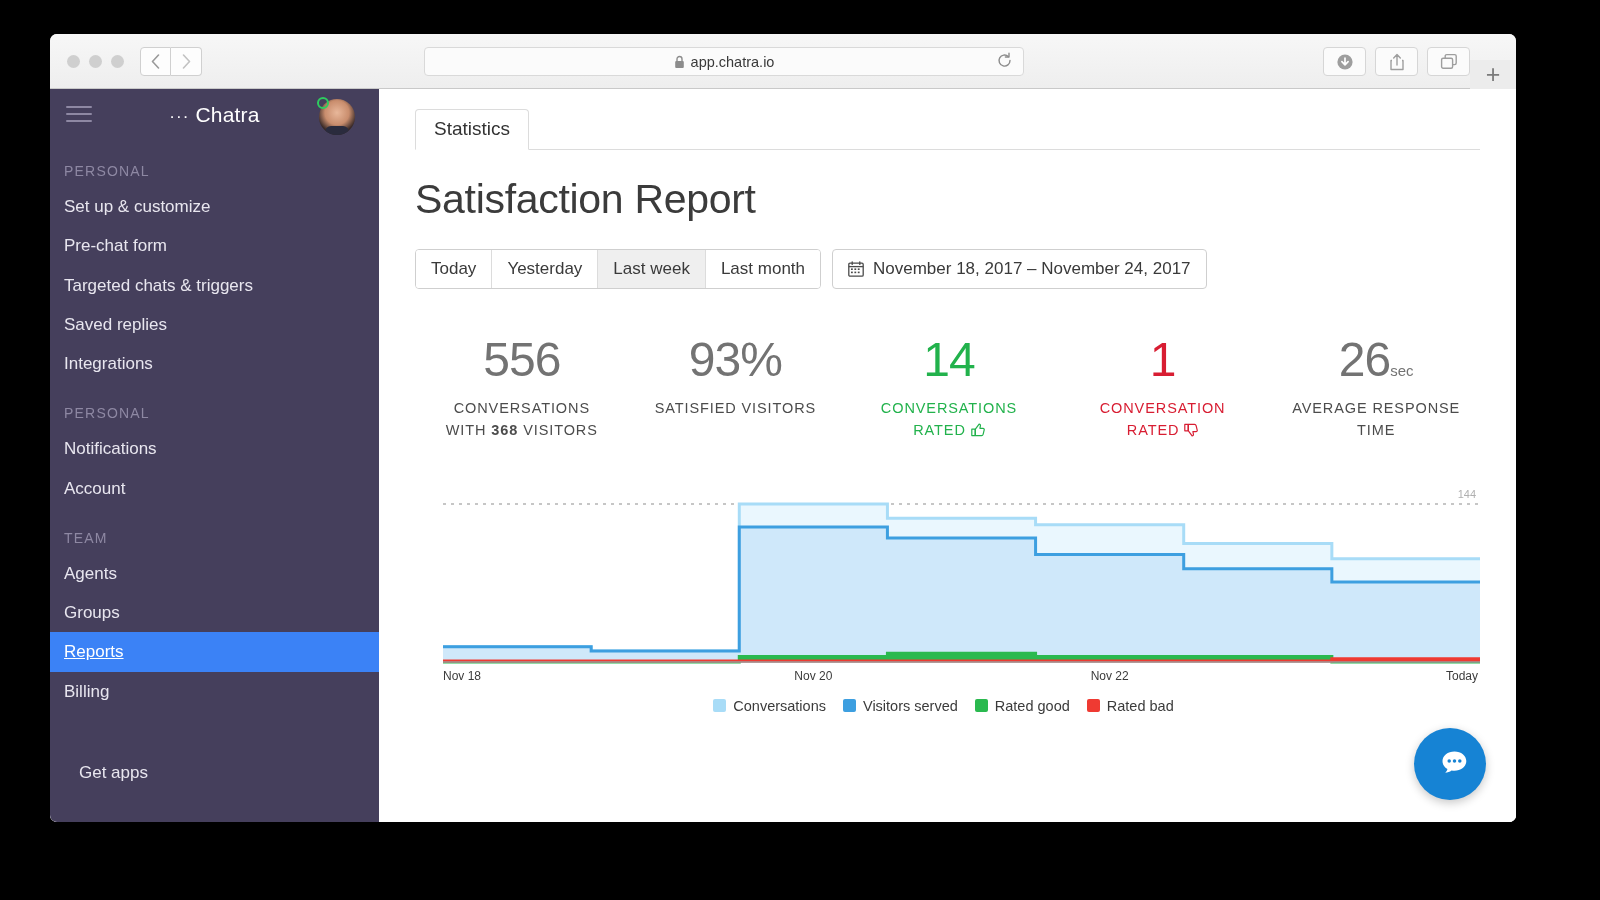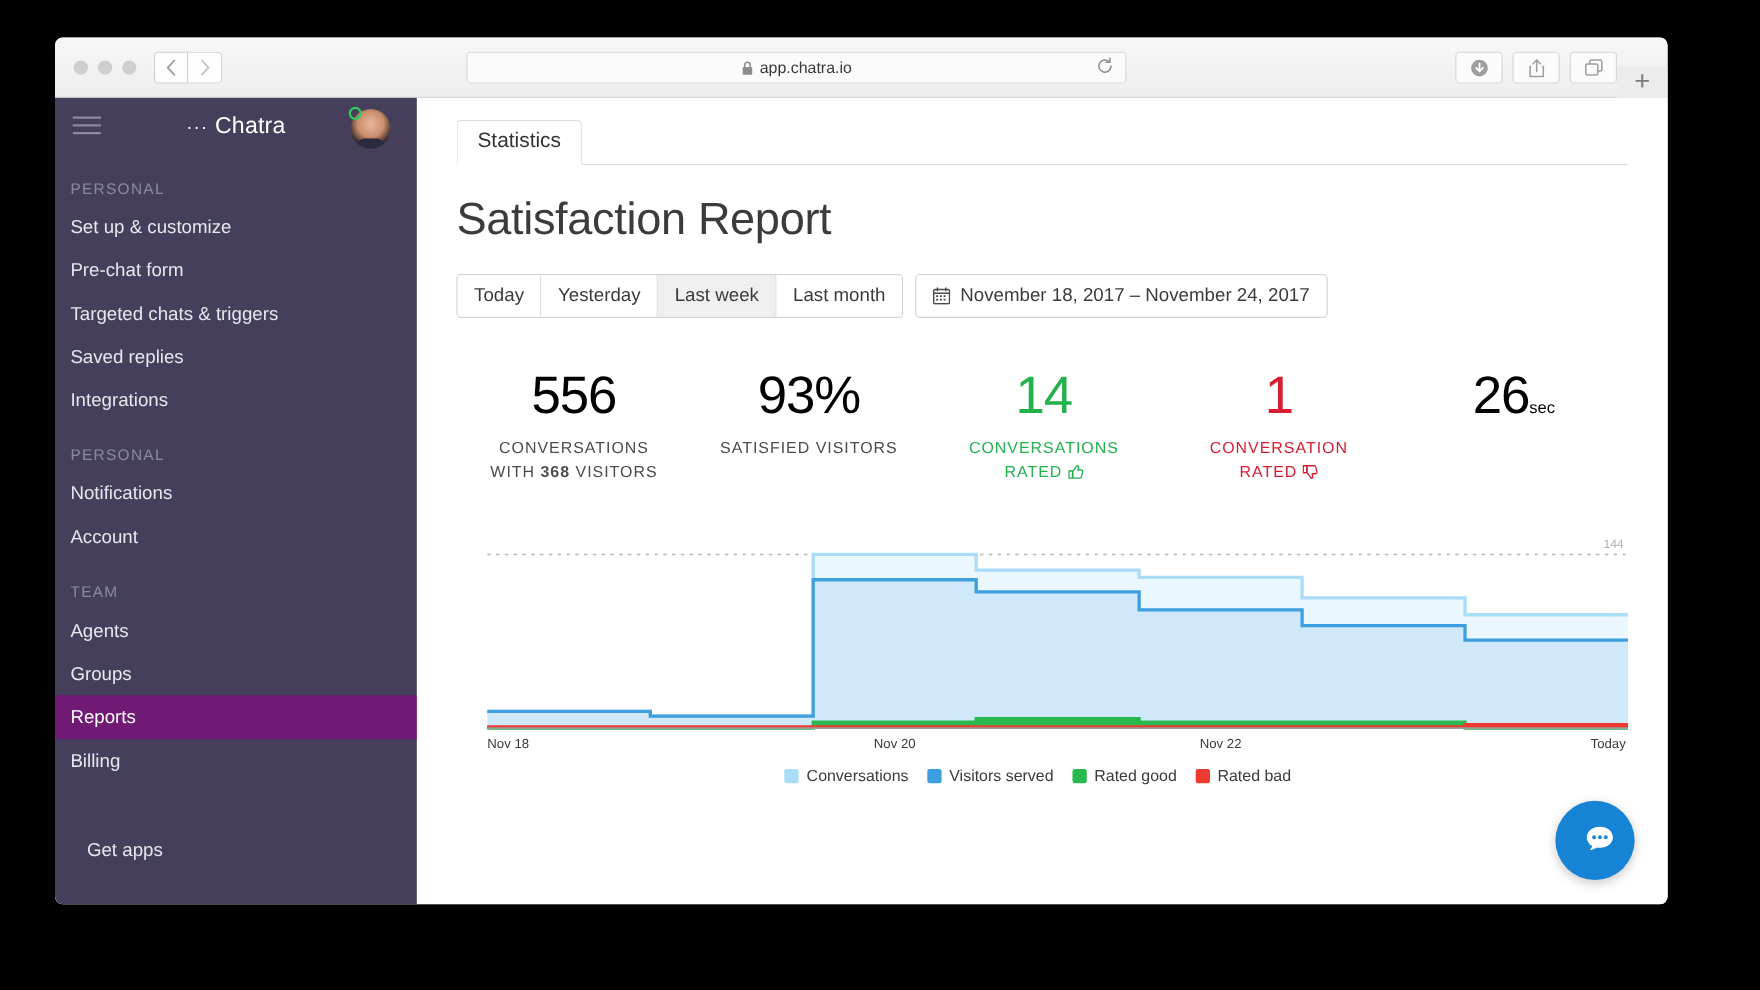--- a/index.html
+++ b/index.html
@@ -181,22 +181,23 @@
     margin-top: 22px;
     margin-bottom: 8px;
   }
   .nav-item {
     font-size: 17px;
     color: #e8e6ef;
     padding: 9px 0 9px 14px;
     line-height: 1.25;
   }
   .nav-item.active {
-    background: #701a75;
+    background: #3b82f6;
     color: #ffffff;
+    text-decoration: underline;
   }
   .nav-gap { height: 14px; }
 
   
   .main {
     flex: 1;
     background: #ffffff;
     position: relative;
     padding: 0 0 0 36px;
     overflow: hidden;
@@ -278,21 +279,21 @@
     margin-top: 46px;
     width: 1068px;
   }
   .kpi {
     flex: 1;
     text-align: center;
   }
   .kpi-value {
     font-size: 48px;
     font-weight: 300;
-    color: #000000;
+    color: #737373;
     line-height: 1.05;
     letter-spacing: -1px;
   }
   .kpi-value .unit {
     font-size: 15px;
     font-weight: 400;
     letter-spacing: 0;
   }
   .kpi-label {
     font-size: 14.5px;
@@ -518,20 +519,24 @@
                 <span>RATED </span><svg width="14" height="14" viewBox="0 0 14 14" style="vertical-align:-2px">
                     <path d="M4.4 1.4 V7.8 L8.1 12.8 c1 0 1.5 -.7 1.3 -1.6 L8.9 8.7 h3.1 c.9 0 1.4 -.8 1.2 -1.6 L12.1 2.6 c-.2 -.7 -.7 -1.2 -1.5 -1.2 z M.8 1.4 h3.2 v6.4 H.8 z" fill="none" stroke="#d81d32" stroke-width="1.2" stroke-linejoin="round"></path>
                   </svg>
               </div>
             </div>
           </div>
 
           <div class="kpi">
             <div class="kpi-value">
               <span>26</span><span class="unit">sec</span>
+            </div>
+            <div class="kpi-label">
+              <div>AVERAGE RESPONSE</div>
+              <div>TIME</div>
             </div>
           </div>
 
         </div>
 
         <div class="chart-block">
           <svg class="chart-svg" id="chart" width="1065" height="200" viewBox="0 0 1065 200">
               <line x1="28" y1="16" x2="1065" y2="16" stroke="#b4b4b4" stroke-width="1.4" stroke-dasharray="3 5"></line>
               <text x="1061" y="10" text-anchor="end" font-size="11" fill="#b0b0b0" font-family="&quot;Liberation Sans&quot;, sans-serif">144</text>
               <path d="M 28 174 L 28 158.63888888888889 L 176.14285714285714 158.63888888888889 L 176.14285714285714 163.02777777777777 L 324.2857142857143 163.02777777777777 L 324.2857142857143 16 L 472.42857142857144 16 L 472.42857142857144 30.263888888888886 L 620.5714285714286 30.263888888888886 L 620.5714285714286 36.84722222222223 L 768.7142857142857 36.84722222222223 L 768.7142857142857 55.5 L 916.8571428571429 55.5 L 916.8571428571429 70.86111111111111 L 1065 70.86111111111111 L 1065 174 Z" fill="#eaf7fe" opacity="1" stroke="none"></path>

